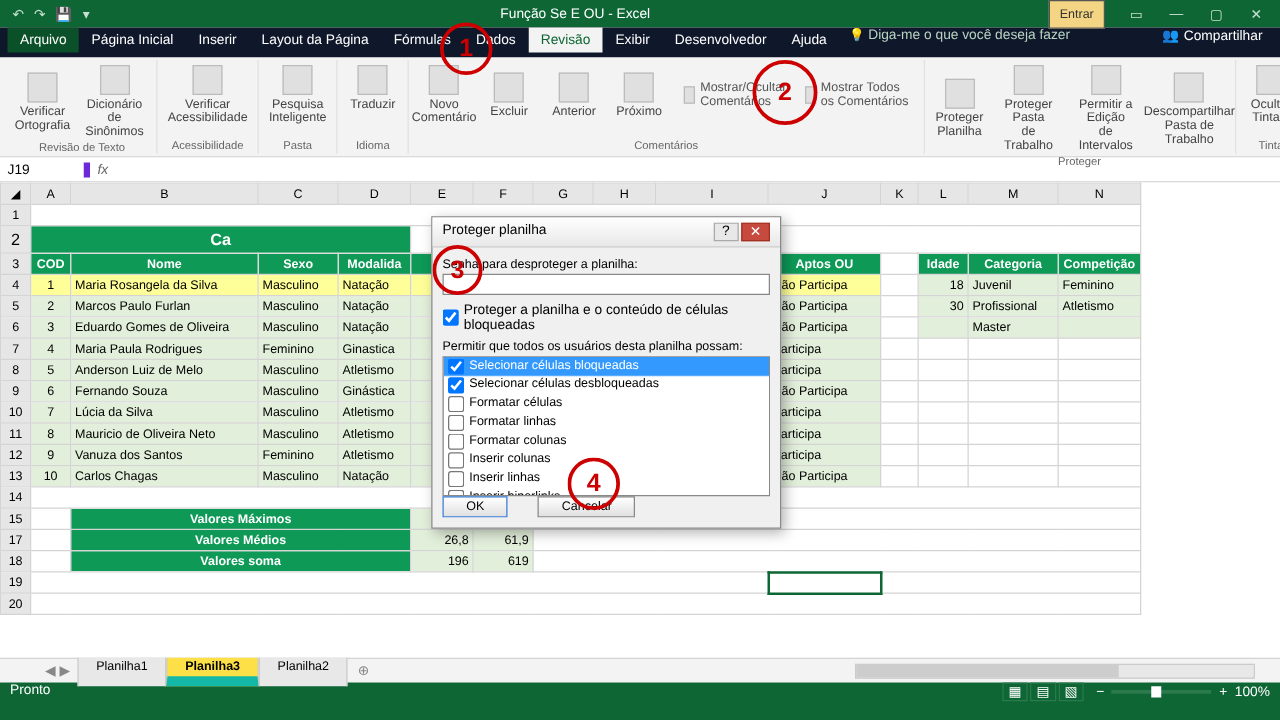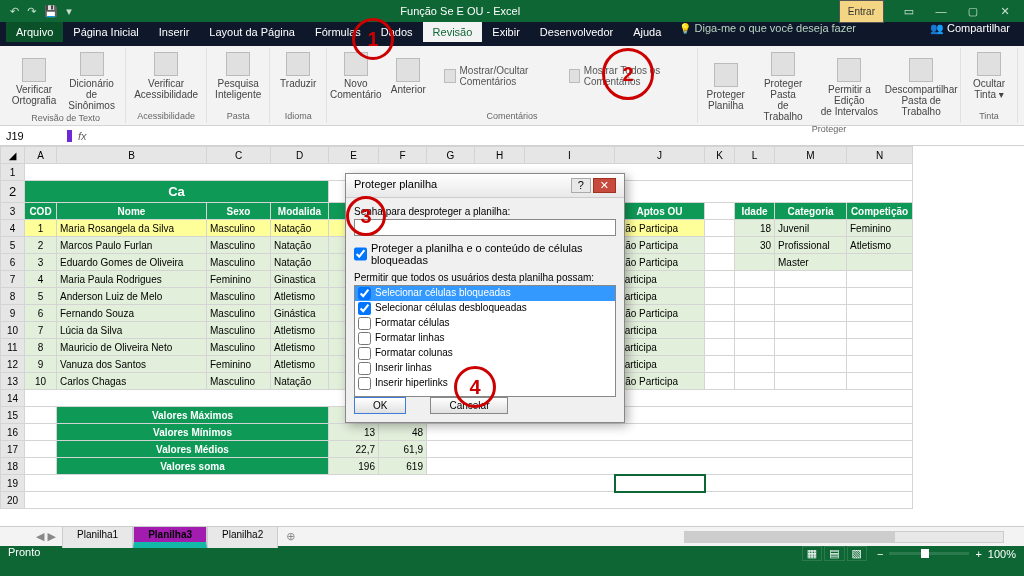--- a/index.html
+++ b/index.html
@@ -53,21 +53,21 @@
 .dialog input[type=text]{width:100%;border:1px solid #888;padding:2px;font-size:10px}
 .dialog .chk{display:flex;gap:4px;margin:6px 0;font-size:10px}
 .dialog .list{border:1px solid #888;background:#fff;height:112px;overflow-y:auto}
 .dialog .list .opt{display:flex;gap:4px;padding:1px 3px;font-size:10px}
 .dialog .list .opt.sel{background:#3399ff;color:#fff}
 .dialog .btns{display:flex;gap:24px;margin-top:0}
 .dialog .btns button{padding:2px 18px;font-size:10px;border:1px solid #888;background:linear-gradient(#fff,#e0e0e0)}
 .dialog .btns button.ok{border:1px solid #3b7dd8}
 .sheettabs{height:20px;background:#f3f3f3;border-top:1px solid #ccc;display:flex;align-items:center;padding-left:30px;gap:0}
 .sheettabs .stab{padding:2px 14px;border:1px solid #ccc;background:#e8e8e8;font-size:10px;cursor:pointer;border-bottom:none}
-.sheettabs .stab.active{background:#a21caf;border-bottom:6px solid #14b8a6;font-weight:bold}
+.sheettabs .stab.active{background:#fde047;border-bottom:8px solid #14b8a6;font-weight:bold}
 .sheettabs .add{padding:0 8px;color:#888}
 .hscroll{flex:1;display:flex;justify-content:flex-end;padding-right:20px}
 .hscroll .track{width:320px;height:12px;background:#e8e8e8;border:1px solid #ccc;position:relative}
 .hscroll .thumb{position:absolute;left:0;width:210px;height:100%;background:#cdcdcd}
 .statusbar{height:36px;background:#0e6635;display:flex;align-items:flex-start;justify-content:space-between;color:#fff;padding:0 8px;font-size:10px}
 .statusbar .views{display:flex;gap:2px}
 .statusbar .views span{padding:0 4px;border:1px solid #2a7a4e}
 .statusbar .zoom{display:flex;align-items:center;gap:6px}
 .statusbar .zoom .slider{width:80px;height:3px;background:#2a7a4e;position:relative}
 .statusbar .zoom .slider::after{content:'';position:absolute;left:40%;top:-3px;width:8px;height:9px;background:#fff}
@@ -160,21 +160,29 @@
       <div class="grpname">Idioma</div>
     </div>
     <div class="rgroup">
       <div class="items">
         <div class="rbtn">
           <div class="icon"></div>
           <div class="lbl">Novo<br>Comentário</div>
         </div>
         <div class="rbtn">
           <div class="icon"></div>
+          <div class="lbl">Excluir</div>
+        </div>
+        <div class="rbtn">
+          <div class="icon"></div>
           <div class="lbl">Anterior</div>
+        </div>
+        <div class="rbtn">
+          <div class="icon"></div>
+          <div class="lbl">Próximo</div>
         </div>
         <div style="display: flex; gap: 2px; padding-left: 4px;">
           <div class="smallbtn"><div class="micon"></div>Mostrar/Ocultar Comentários</div>
           <div class="smallbtn"><div class="micon"></div>Mostrar Todos os Comentários</div>
         </div>
       </div>
       <div class="grpname">Comentários</div>
     </div>
     <div class="rgroup">
       <div class="items">
@@ -436,32 +444,24 @@
         </tr>
         <tr>
           <td class="rowhdr">15</td>
           <td></td>
           <td class="dgreen" colspan="3">Valores Máximos</td>
           <td class="lgreen right-al">32</td>
           <td class="lgreen right-al"></td>
           <td colspan="8"></td>
         </tr>
         <tr>
-          <td class="rowhdr">16</td>
-          <td></td>
-          <td class="dgreen" colspan="3">Valores Mínimos</td>
-          <td class="lgreen right-al">13</td>
-          <td class="lgreen right-al">48</td>
-          <td colspan="8"></td>
-        </tr>
-        <tr>
           <td class="rowhdr">17</td>
           <td></td>
           <td class="dgreen" colspan="3">Valores Médios</td>
-          <td class="lgreen right-al">22,7</td>
+          <td class="lgreen right-al">26,8</td>
           <td class="lgreen right-al">61,9</td>
           <td colspan="8"></td>
         </tr>
         <tr>
           <td class="rowhdr">18</td>
           <td></td>
           <td class="dgreen" colspan="3">Valores soma</td>
           <td class="lgreen right-al">196</td>
           <td class="lgreen right-al">619</td>
           <td colspan="8"></td>
@@ -495,20 +495,21 @@
       <input type="checkbox" checked="" style="">
       <span>Proteger a planilha e o conteúdo de células bloqueadas</span>
     </div>
     <label>Permitir que todos os usuários desta planilha possam:</label>
     <div class="list" id="dlist">
         <div class="opt sel"><input type="checkbox" checked="" style="">Selecionar células bloqueadas</div>
         <div class="opt"><input type="checkbox" checked="" style="">Selecionar células desbloqueadas</div>
         <div class="opt"><input type="checkbox" style="">Formatar células</div>
         <div class="opt"><input type="checkbox" style="">Formatar linhas</div>
         <div class="opt"><input type="checkbox" style="">Formatar colunas</div>
+        <div class="opt"><input type="checkbox" style="">Inserir colunas</div>
         <div class="opt"><input type="checkbox" style="">Inserir linhas</div>
         <div class="opt"><input type="checkbox" style="">Inserir hiperlinks</div>
       </div>
     <div class="btns">
       <button class="ok">OK</button>
       <button>Cancelar</button>
     </div>
   </div>
 </div>
 

